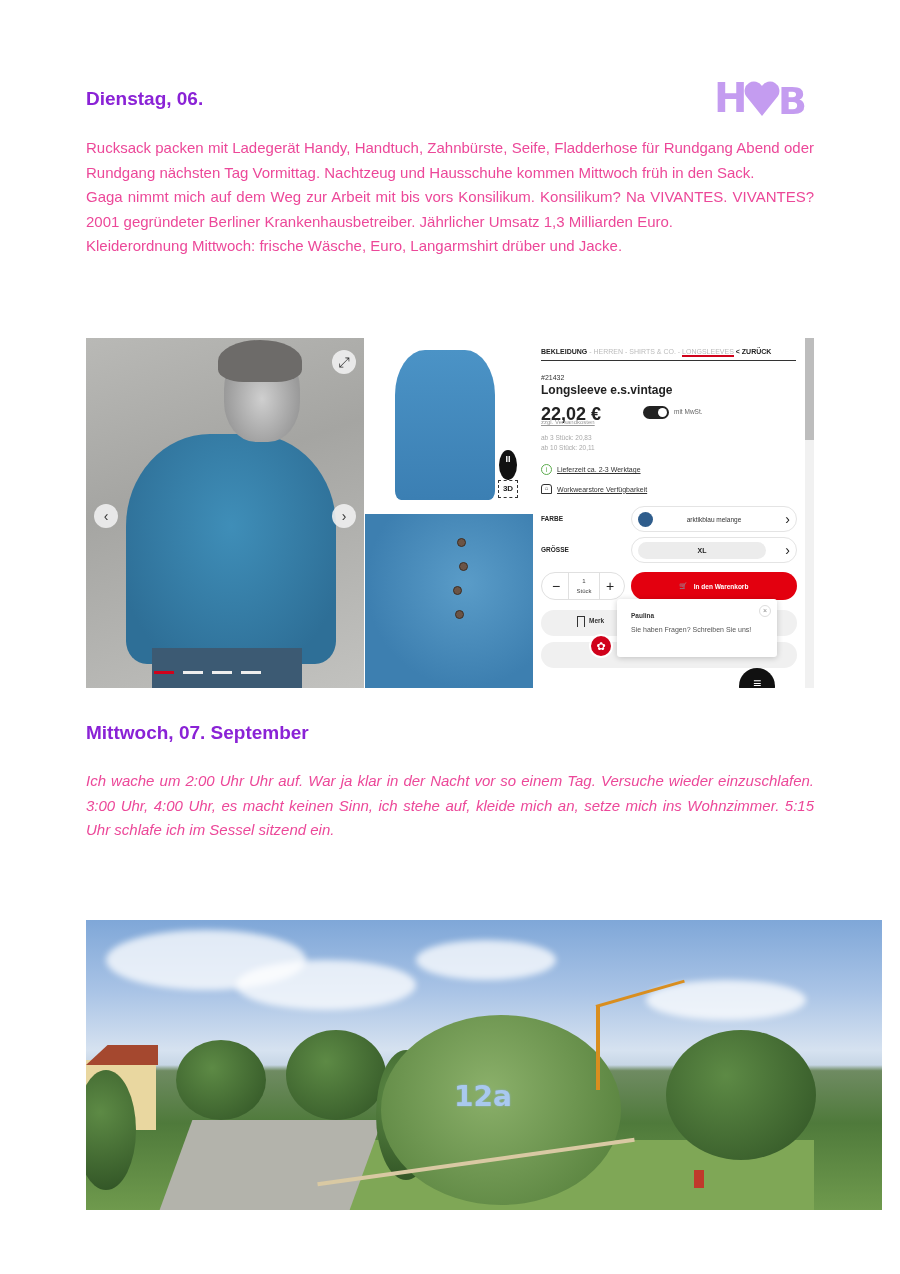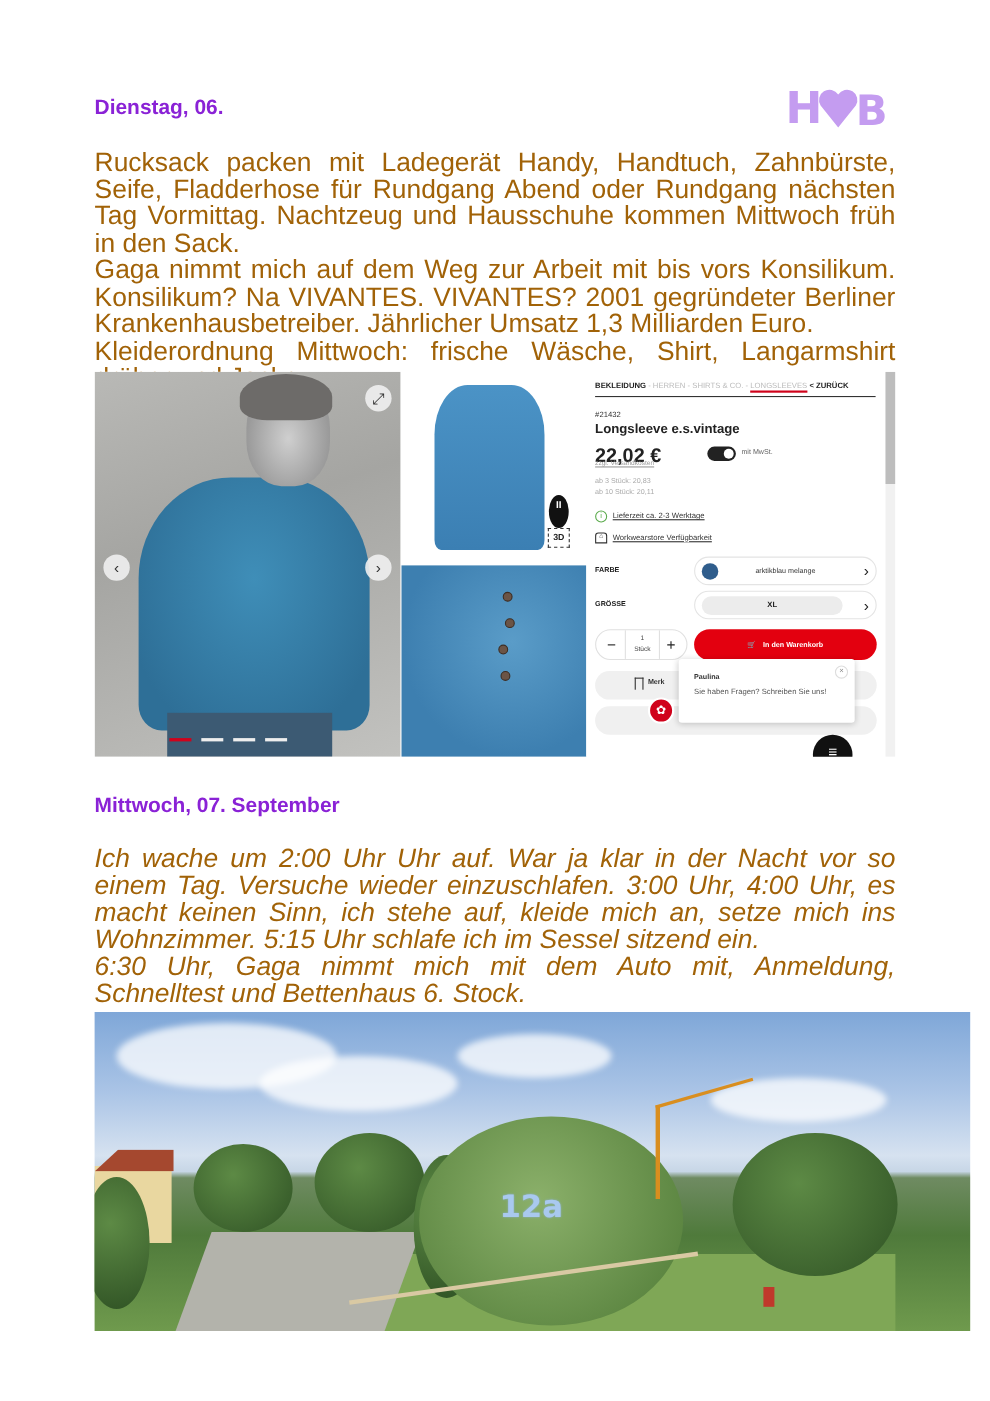--- a/index.html
+++ b/index.html
@@ -1,20 +1,20 @@
 <!DOCTYPE html>
 <html><head>
 <meta charset="utf-8">
 <style>
   * { box-sizing: border-box; margin: 0; padding: 0; }
   html, body { width: 900px; height: 1274px; background: #ffffff; overflow: hidden; }
   body { position: relative; font-family: "Liberation Sans", sans-serif; color: #111; }
 
   .heading { position: absolute; left: 86px; font-weight: bold; font-size: 19px; color: #8a22d6; }
-  .para { position: absolute; left: 86px; width: 728px; font-size: 24px; line-height: 24.5px; text-align: justify; color: #a16207; }
+  .para { position: absolute; left: 86px; width: 728px; font-size: 15px; line-height: 24.5px; text-align: justify; color: #ec4899; }
   .para p { margin: 0; }
 
   .logo { position: absolute; left: 712px; top: 72px; width: 100px; height: 50px; }
 
   
   .shot { position: absolute; left: 86px; top: 338px; width: 728px; height: 350px; background: #fff; overflow: hidden; }
   .photo-main { position: absolute; left: 0; top: 0; width: 278px; height: 350px; background: linear-gradient(160deg,#b9b9b6 0%,#a5a5a2 40%,#c2c2bf 100%); overflow: hidden; }
   .photo-main .head { position: absolute; left: 138px; top: 8px; width: 76px; height: 96px; background: radial-gradient(ellipse at 50% 55%, #cfcfcf 0%, #9a9a9a 70%); border-radius: 45% 45% 42% 42%; }
   .photo-main .hair { position: absolute; left: 132px; top: 2px; width: 84px; height: 42px; background: #6d6b69; border-radius: 50% 50% 30% 30%; }
   .photo-main .body { position: absolute; left: 40px; top: 96px; width: 210px; height: 230px; background: radial-gradient(ellipse at 50% 40%, #3f8eb8 0%, #2e6f97 80%); border-radius: 40% 40% 10% 10%; }
@@ -93,21 +93,21 @@
 <svg class="logo" viewBox="0 0 100 50">
   <text x="2" y="40" font-family="DejaVu Sans, sans-serif" font-size="40" font-weight="bold" fill="#c49cf0">H</text>
   <path d="M50 44 L34 24 A9 9 0 0 1 50 14 A9 9 0 0 1 66 24 Z" fill="#c49cf0"></path>
   <text x="66" y="42" font-family="DejaVu Sans, sans-serif" font-size="38" font-weight="bold" fill="#c49cf0">B</text>
 </svg>
 
 <div class="heading" style="top:88px;">Dienstag, 06.</div>
 <div class="para" style="top:136px;">
   <p>Rucksack packen mit Ladegerät Handy, Handtuch, Zahnbürste, Seife, Fladderhose für Rundgang Abend oder Rundgang nächsten Tag Vormittag. Nachtzeug und Hausschuhe kommen Mittwoch früh in den Sack.</p>
   <p>Gaga nimmt mich auf dem Weg zur Arbeit mit bis vors Konsilikum. Konsilikum? Na VIVANTES. VIVANTES? 2001 gegründeter Berliner Krankenhausbetreiber. Jährlicher Umsatz 1,3 Milliarden Euro.</p>
-  <p>Kleiderordnung Mittwoch: frische Wäsche, Shirt, Langarmshirt drüber und Jacke.</p>
+  <p>Kleiderordnung Mittwoch: frische Wäsche, Euro, Langarmshirt drüber und Jacke.</p>
 </div>
 
 <div class="shot">
   <div class="photo-main">
     <div class="body"></div>
     <div class="head"></div>
     <div class="hair"></div>
     <div class="jeans"></div>
     <div class="round-btn" style="left:246px; top:12px;">⤢</div>
     <div class="round-btn" style="left:8px; top:166px;">‹</div>
@@ -207,21 +207,20 @@
 
     <div class="scrollbar">
       <div class="thumb"></div>
     </div>
   </div>
 </div>
 
 <div class="heading" style="top:722px;">Mittwoch, 07. September</div>
 <div class="para" style="top:769px;font-style:italic;">
   <p>Ich wache um 2:00 Uhr Uhr auf. War ja klar in der Nacht vor so einem Tag. Versuche wieder einzuschlafen. 3:00 Uhr, 4:00 Uhr, es macht keinen Sinn, ich stehe auf, kleide mich an, setze mich ins Wohnzimmer. 5:15 Uhr schlafe ich im Sessel sitzend ein.</p>
-  <p>6:30 Uhr, Gaga nimmt mich mit dem Auto mit, Anmeldung, Schnelltest und Bettenhaus 6. Stock.</p>
 </div>
 
 <div class="landscape">
   <div class="cloud" style="left:20px; top:10px; width:200px; height:60px;"></div>
   <div class="cloud" style="left:150px; top:40px; width:180px; height:50px;"></div>
   <div class="cloud" style="left:330px; top:20px; width:140px; height:40px;"></div>
   <div class="cloud" style="left:560px; top:60px; width:160px; height:40px;"></div>
   <div class="lawn"></div>
   <div class="lot"></div>
   <div class="house"></div>

